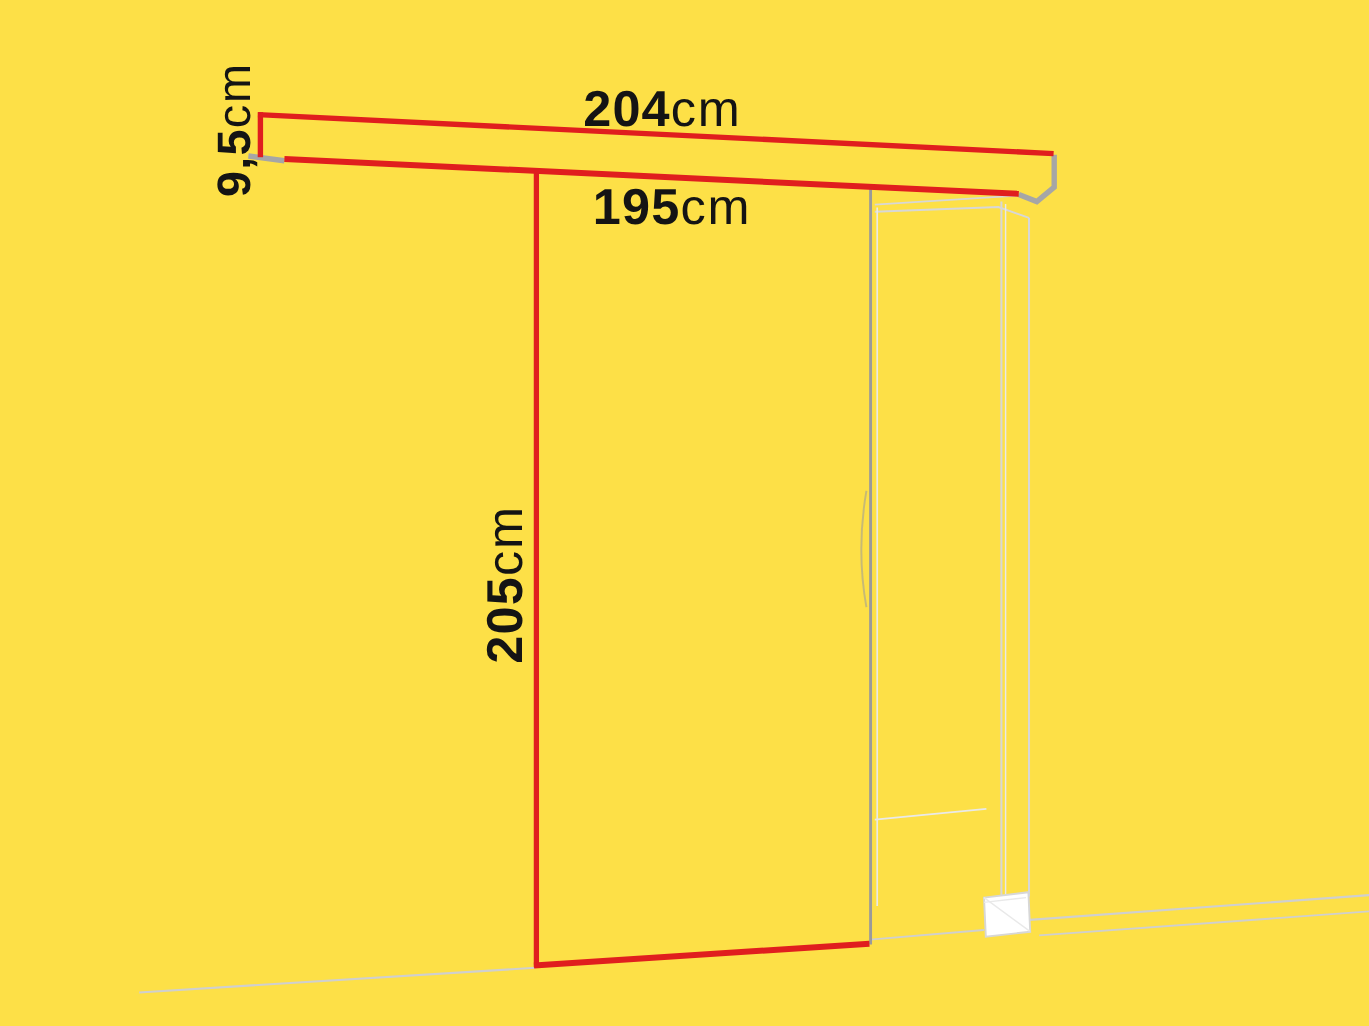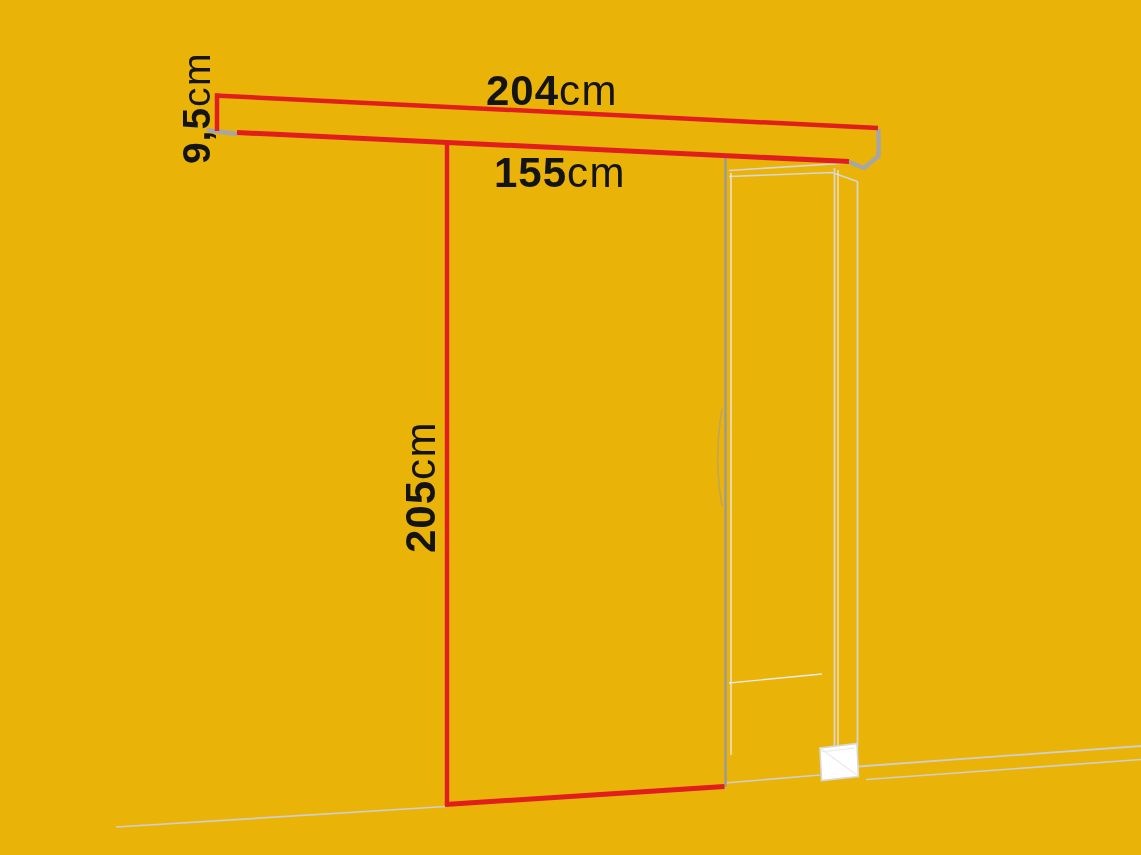--- a/index.html
+++ b/index.html
@@ -8,21 +8,21 @@
     --door-edge:#9a9a9a;
     --frame:#d7d7d7;
     --frame-faint:#e9e9e9;
     --floor:#cfcfcf;
     --text:#141414;
   }
   html,body{margin:0;padding:0;background:#fff;}
   .stage{
     position:relative;
     width:1141px;height:855px;
-    background:#eab308;
+    background:#fde047;
     overflow:hidden;
     font-family:"Liberation Sans", sans-serif;
   }
   .stage svg{position:absolute;left:0;top:0;}
   .red{stroke:var(--red);}
   .graycap{stroke:var(--gray-cap);}
   .dooredge{stroke:var(--door-edge);}
   .frame{stroke:var(--frame);}
   .framefaint{stroke:var(--frame-faint);}
   .floor{stroke:var(--floor);}
@@ -83,21 +83,21 @@
       <line class="red" x1="215" y1="95.5" x2="878" y2="128" stroke-width="4.5"></line>
       <line class="red" x1="237" y1="132.5" x2="849" y2="161.5" stroke-width="5"></line>
     </g>
   </svg>
 
   <div class="dim" style="left:552px;top:91px">
     <span class="val">204</span><span class="unit">cm</span>
   </div>
 
   <div class="dim" style="left:560px;top:173px">
-    <span class="val">155</span><span class="unit">cm</span>
+    <span class="val">195</span><span class="unit">cm</span>
   </div>
 
   <div class="dim vert" style="left:196px;top:108px;font-size:39px">
     <span class="val">9,5</span><span class="unit">cm</span>
   </div>
 
   <div class="dim vert" style="left:421px;top:487px">
     <span class="val">205</span><span class="unit">cm</span>
   </div>
 

